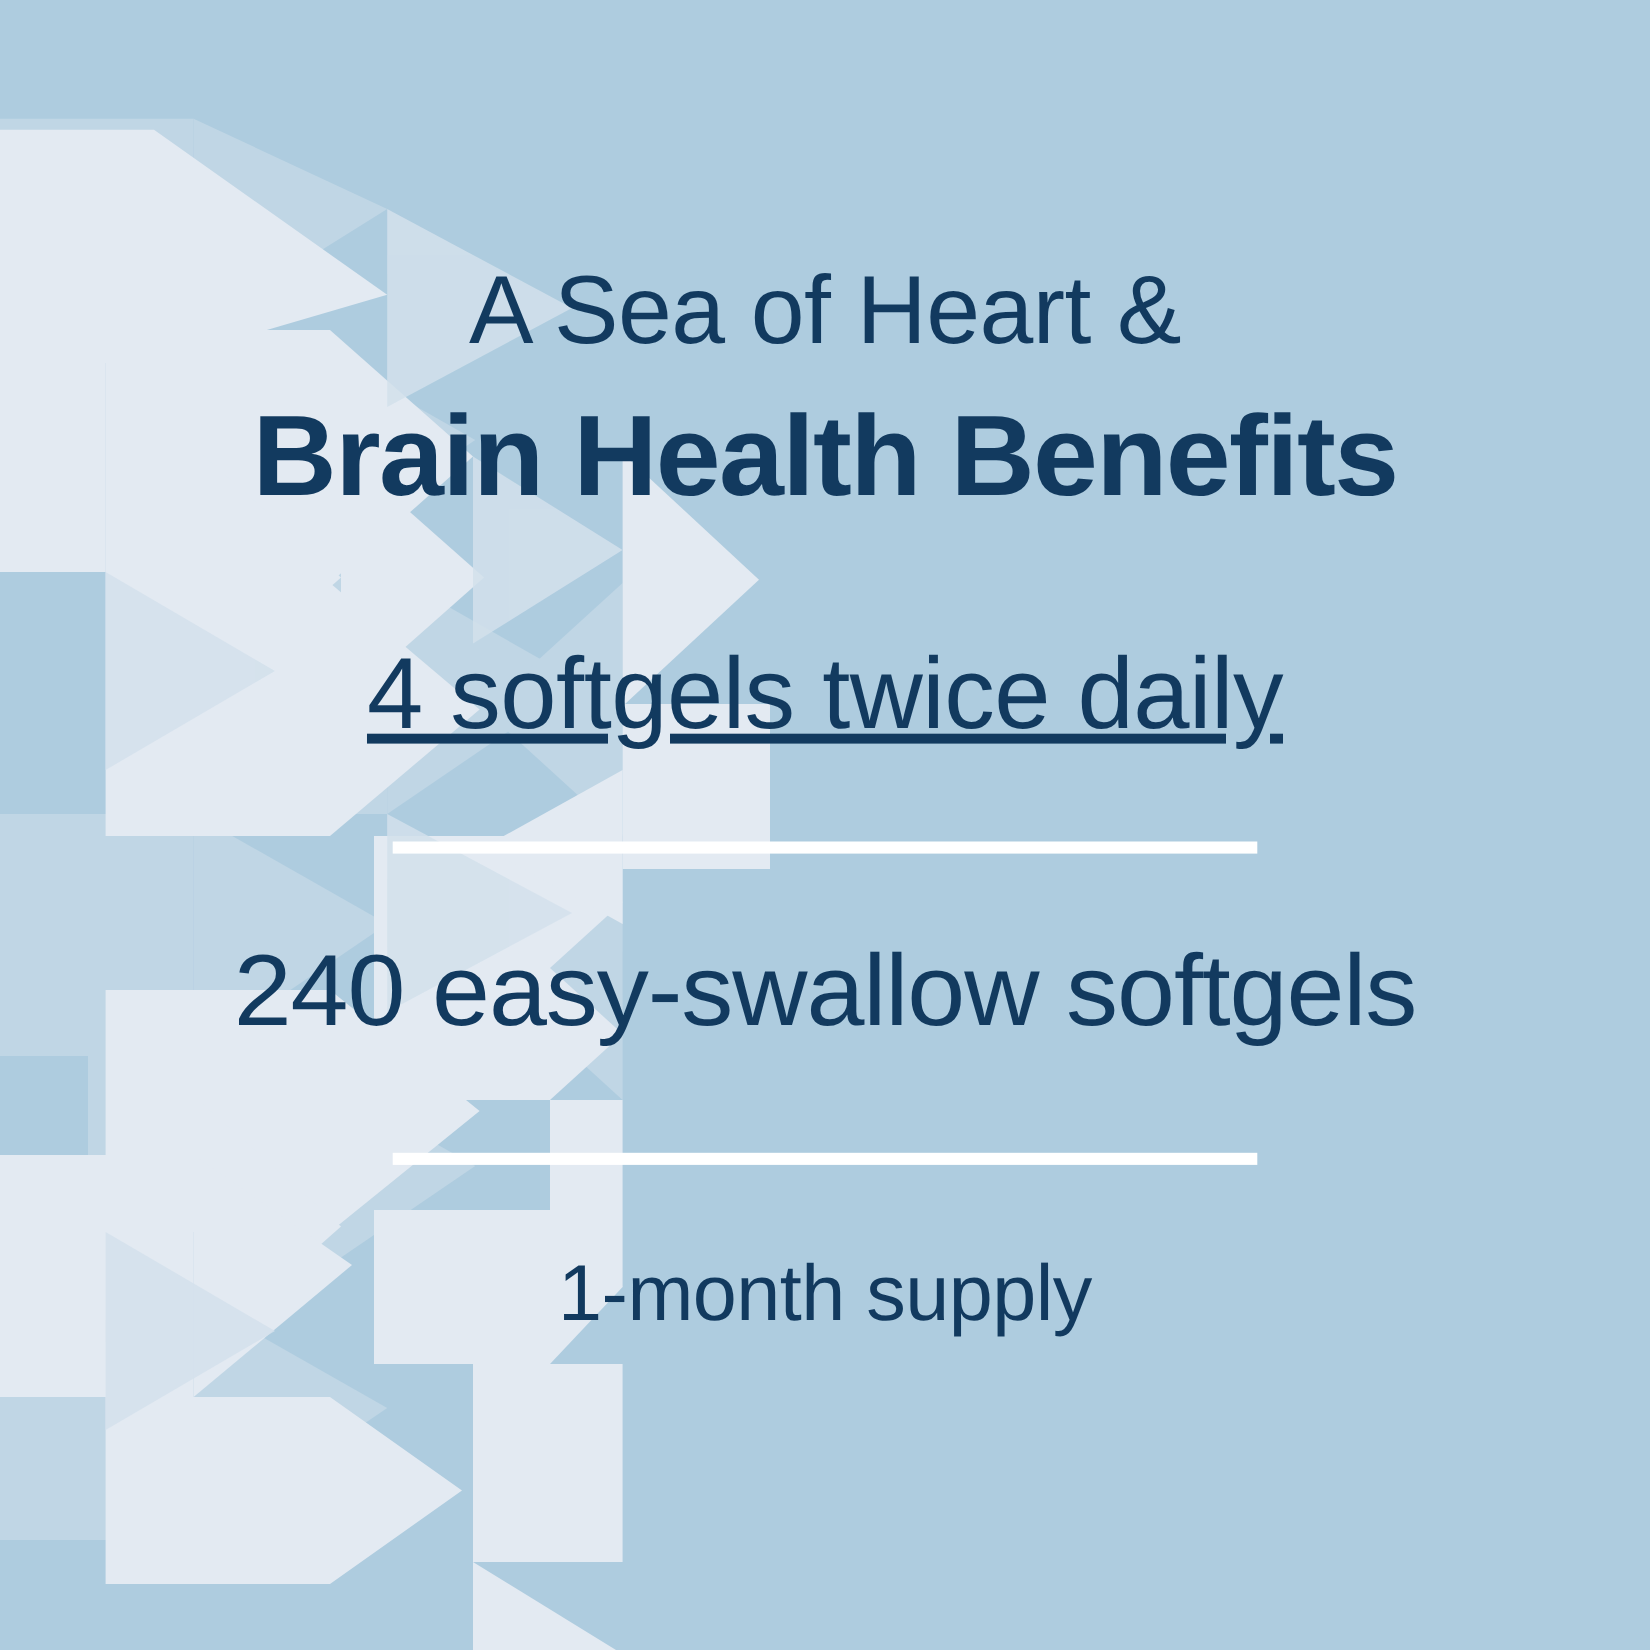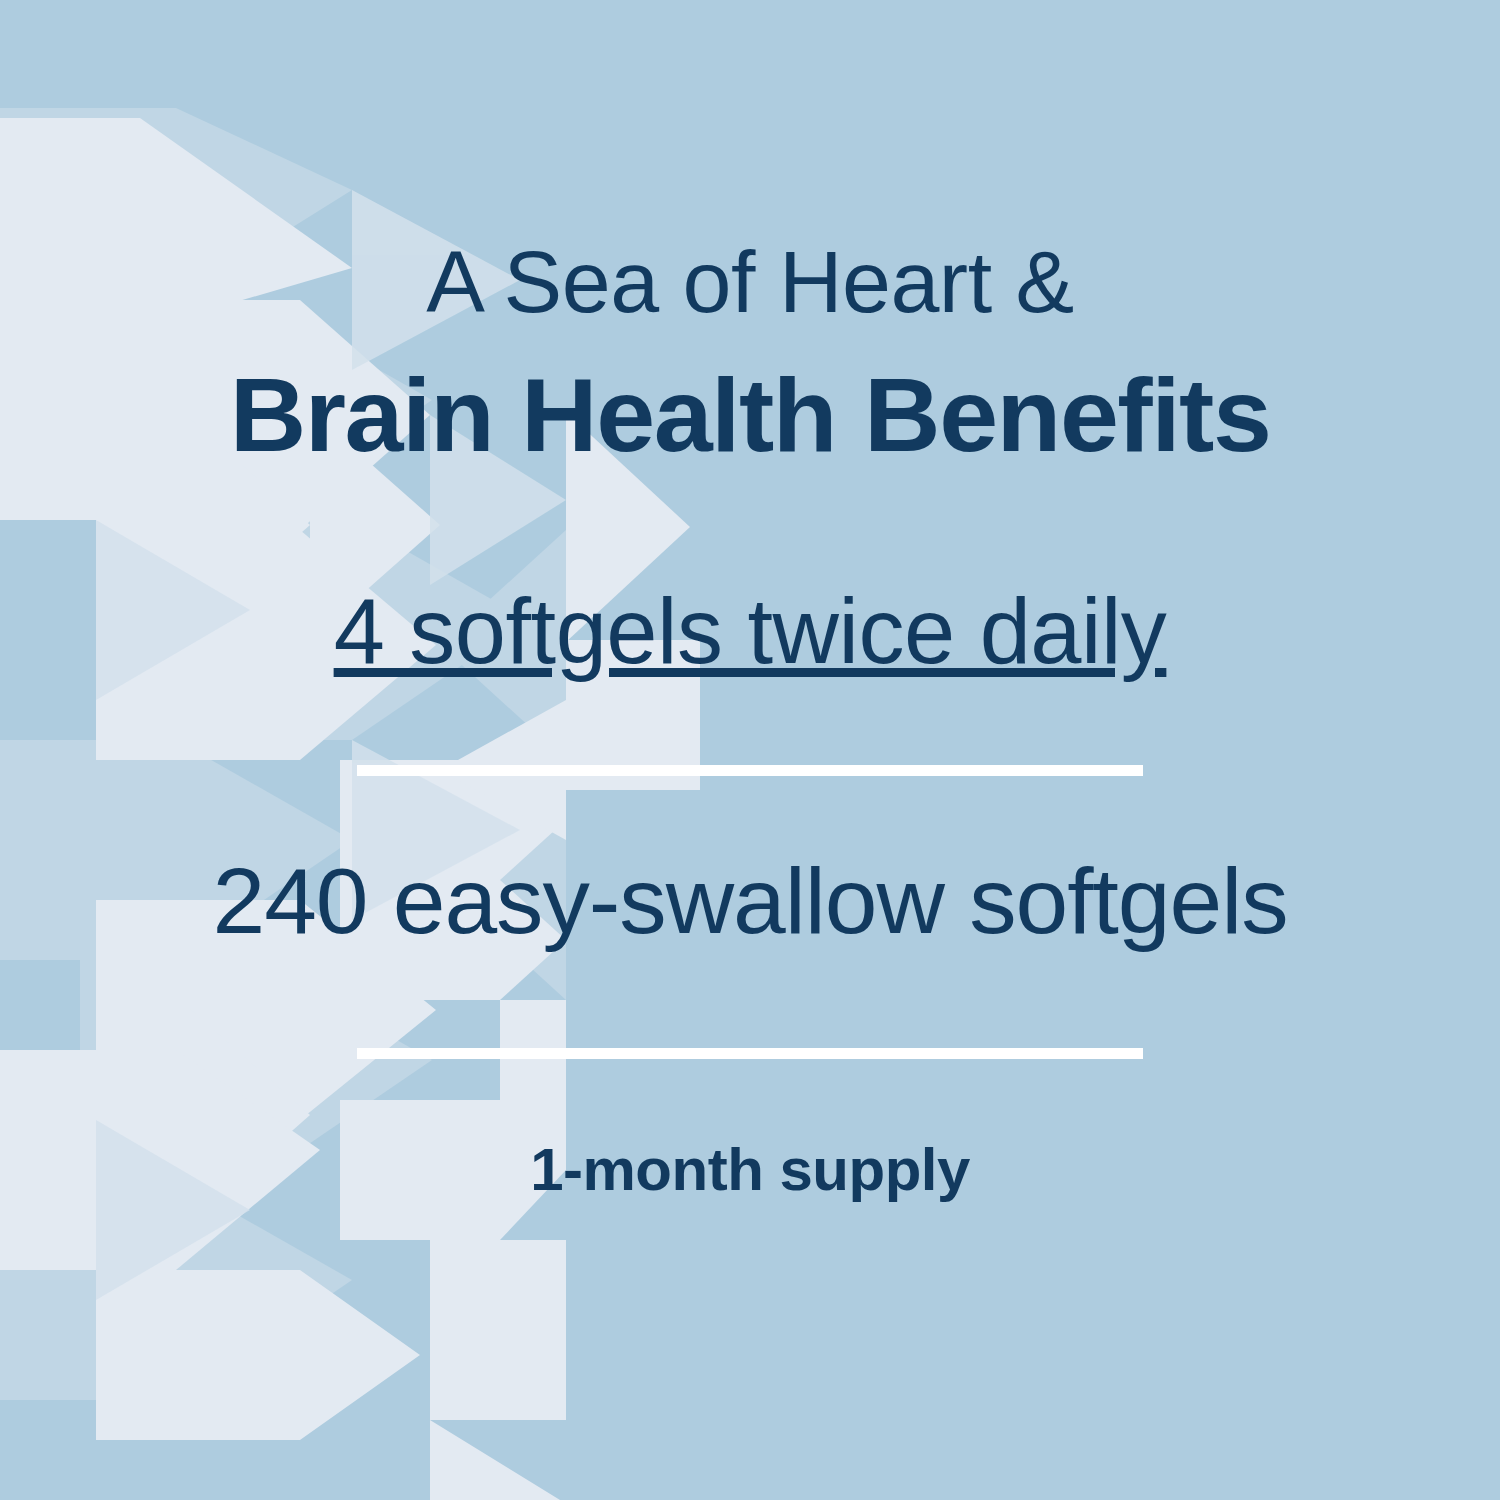--- a/index.html
+++ b/index.html
@@ -86,22 +86,22 @@
     font-weight: 400;
     letter-spacing: -1px;
     transform: scaleX(1.03);
   }
 
   
   .fact-3 {
     position: absolute;
     top: 1140px;
     left: 0;
-    font-size: 60px;
-    font-weight: 700;
+    font-size: 72px;
+    font-weight: 400;
     letter-spacing: -0.5px;
   }
 
   
   .divider {
     position: absolute;
     left: 357px;
     width: 786px;
     height: 11px;
     background: #ffffff;

